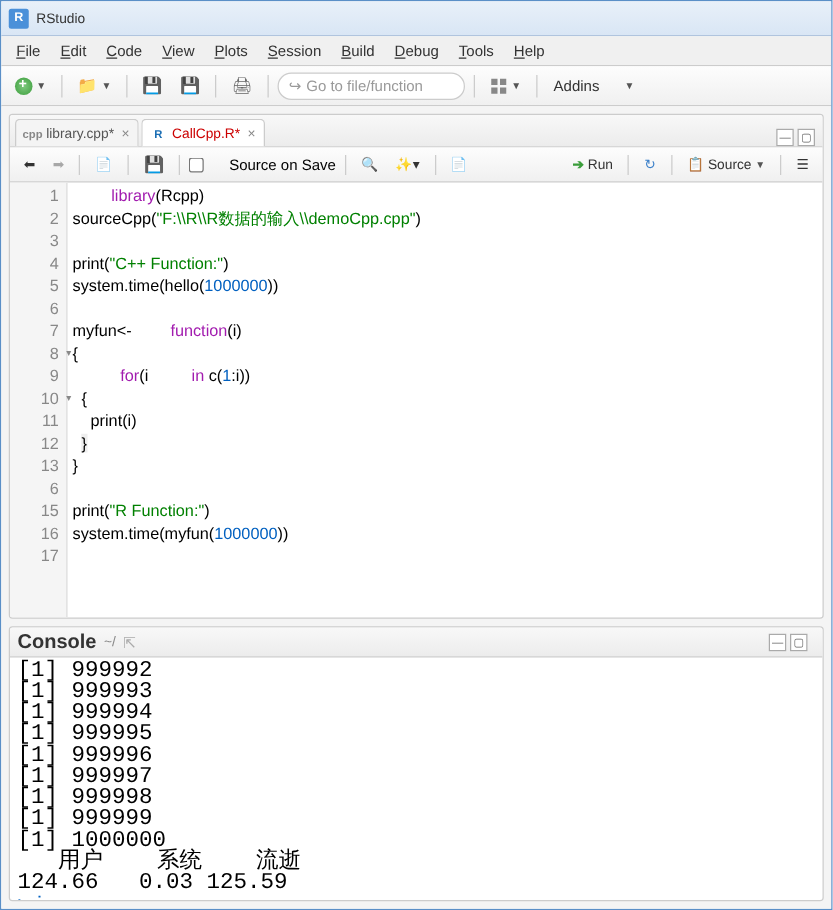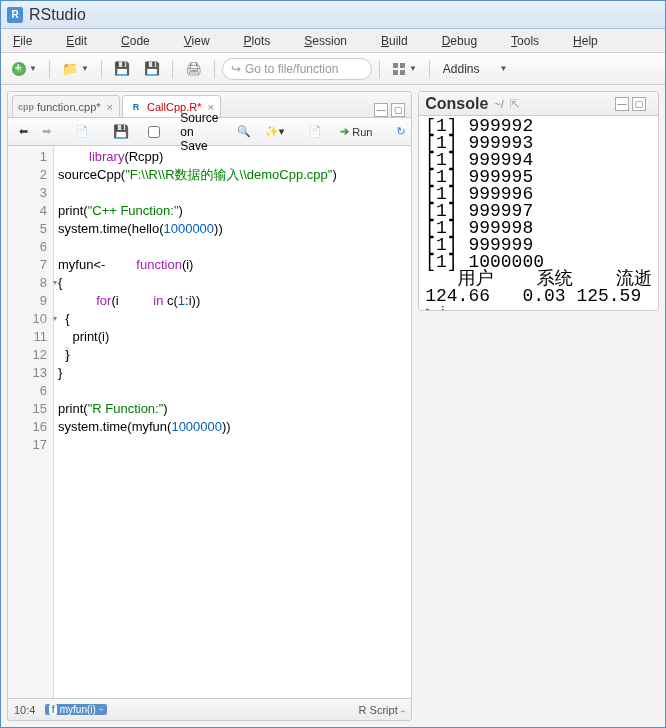--- a/index.html
+++ b/index.html
@@ -1,35 +1,35 @@
 <!DOCTYPE html>
 <html><head>
 <meta charset="utf-8">
 <style>
 * { margin: 0; padding: 0; box-sizing: border-box; font-family: "Segoe UI", Tahoma, sans-serif; }
 body { width: 666px; height: 728px; background: #fff; border: 1px solid #5a8fc7; font-size: 12px; display: flex; flex-direction: column; }
 
 .titlebar { background: linear-gradient(#e8f0f9, #d9e6f5); height: 28px; display: flex; align-items: center; padding: 0 6px; border-bottom: 1px solid #b0c4de; }
 .titlebar .icon-box { width: 16px; height: 16px; background: #4a90d9; border-radius: 2px; display: flex; align-items: center; justify-content: center; color: #fff; font-weight: bold; font-size: 10px; margin-right: 6px; }
-.titlebar-title { color: #333; font-size: 16px; }
-
-.menubar { height: 24px; background: #f0f0f0; display: flex; align-items: center; padding: 0 4px; border-bottom: 1px solid #ccc; gap: 18px; }
+.titlebar-title { color: #333; font-size: 11px; }
+
+.menubar { height: 24px; background: #f0f0f0; display: flex; align-items: center; padding: 0 4px; border-bottom: 1px solid #ccc; gap: 0; }
 .menubar-item { padding: 2px 8px; color: #333; cursor: default; }
 .menubar-item u { text-decoration: underline; }
 
 .toolbar { height: 32px; background: linear-gradient(#fdfdfd, #f0f0f0); border-bottom: 1px solid #ccc; display: flex; align-items: center; padding: 0 6px; gap: 4px; }
 .tb-btn { height: 22px; display: flex; align-items: center; padding: 0 4px; border: 1px solid transparent; border-radius: 3px; gap: 3px; }
 .tb-sep { width: 1px; height: 18px; background: #ccc; margin: 0 3px; }
 .tb-goto { height: 22px; border: 1px solid #ccc; border-radius: 11px; background: #fff; display: flex; align-items: center; padding: 0 8px; color: #999; width: 150px; gap: 4px; }
 .tb-grid { display: inline-block; width: 14px; height: 14px; }
 .tb-grid svg { display: block; }
 .addins { display: flex; align-items: center; gap: 20px; padding: 0 6px; color: #333; }
 .dropdown-caret { font-size: 8px; color: #555; }
 
-.panes { flex: 1; display: flex; flex-direction: row; padding: 6px; gap: 6px; background: #f4f4f4; }
+.panes { flex: 1; display: flex; flex-direction: column; padding: 6px; gap: 6px; background: #f4f4f4; }
 
 .editor-pane { flex: 1; background: #fff; border: 1px solid #ccc; display: flex; flex-direction: column; border-radius: 3px; overflow: hidden; }
 .tabs { display: flex; height: 26px; background: linear-gradient(#f8f8f8, #ececec); border-bottom: 1px solid #ccc; align-items: flex-end; padding-left: 4px; }
 .tab { display: flex; align-items: center; gap: 4px; padding: 4px 6px; border: 1px solid #ccc; border-bottom: none; background: #f4f4f4; border-radius: 4px 4px 0 0; margin-right: 2px; font-size: 11px; height: 22px; }
 .tab.active { background: #fff; color: #c00; }
 .tab .tab-icon { width: 14px; height: 14px; display: flex; align-items: center; justify-content: center; font-size: 9px; font-weight: bold; }
 .tab .close-x { color: #888; font-size: 11px; margin-left: 2px; }
 .tabs-spacer { flex: 1; }
 .pane-btns { display: flex; gap: 3px; padding-right: 6px; align-items: center; }
 .pane-btn { width: 14px; height: 14px; border: 1px solid #aaa; background: #fff; font-size: 9px; display: flex; align-items: center; justify-content: center; color: #666; }
@@ -136,21 +136,21 @@
   </div>
 </div>
 
 <div class="panes">
 
   <div class="editor-pane">
     <div class="tabs">
 
       <div class="tab">
           <span class="tab-icon" style="color:#888">cpp</span>
-          <span style="color:#555">function.cpp*</span>
+          <span style="color:#555">library.cpp*</span>
           <span class="close-x">×</span>
         </div>
         <div class="tab active">
           <span class="tab-icon" style="color:#1a6db3">R</span>
           <span style="color:#c00">CallCpp.R*</span>
           <span class="close-x">×</span>
         </div>
         <div class="tabs-spacer"></div>
       <div class="pane-btns">
         <div class="pane-btn">—</div>
@@ -212,30 +212,20 @@
           <div class="ln">12</div>
           <div class="ln">13</div>
           <div class="ln">6</div>
           <div class="ln">15</div>
           <div class="ln">16</div>
           <div class="ln">17</div>
         </div>
       <div class="code"><div class="line"><span class="kw">library</span>(Rcpp)</div><div class="line">sourceCpp(<span class="str">"F:\\R\\R数据的输入\\demoCpp.cpp"</span>)</div><div class="line"></div><div class="line">print(<span class="str">"C++ Function:"</span>)</div><div class="line">system.time(hello(<span class="num">1000000</span>))</div><div class="line"></div><div class="line">myfun&lt;-<span class="kw">function</span>(i)</div><div class="line">{</div><div class="line">  <span class="kw">for</span>(i <span class="kw">in</span> c(<span class="num">1</span>:i))</div><div class="line">  {</div><div class="line">    print(i)</div><div class="line">  <span style="background:#eee">}</span></div><div class="line">}</div><div class="line"></div><div class="line">print(<span class="str">"R Function:"</span>)</div><div class="line">system.time(myfun(<span class="num">1000000</span>))</div><div class="line"></div></div>
     </div>
 
-    <div class="statusbar">
-      <span>10:4</span>
-      <span class="fn-ind">
-        <span style="background:#fff;color:#5a8fc7;border-radius:2px;padding:0 2px;font-weight:bold">f</span>
-        <span>myfun(i)</span>
-        <span style="font-size:8px">÷</span>
-      </span>
-      <span class="spacer"></span>
-      <span><span>R Script</span> <span style="font-size:8px">÷</span></span>
-    </div>
   </div>
 
   <div class="console-pane">
     <div class="console-tabs">
       <span class="console-tab">Console</span>
       <span class="console-path">~/</span>
       <span style="color:#aaa">⇱</span>
       <span style="flex:1"></span>
       <div class="pane-btns">
         <div class="pane-btn">—</div>

